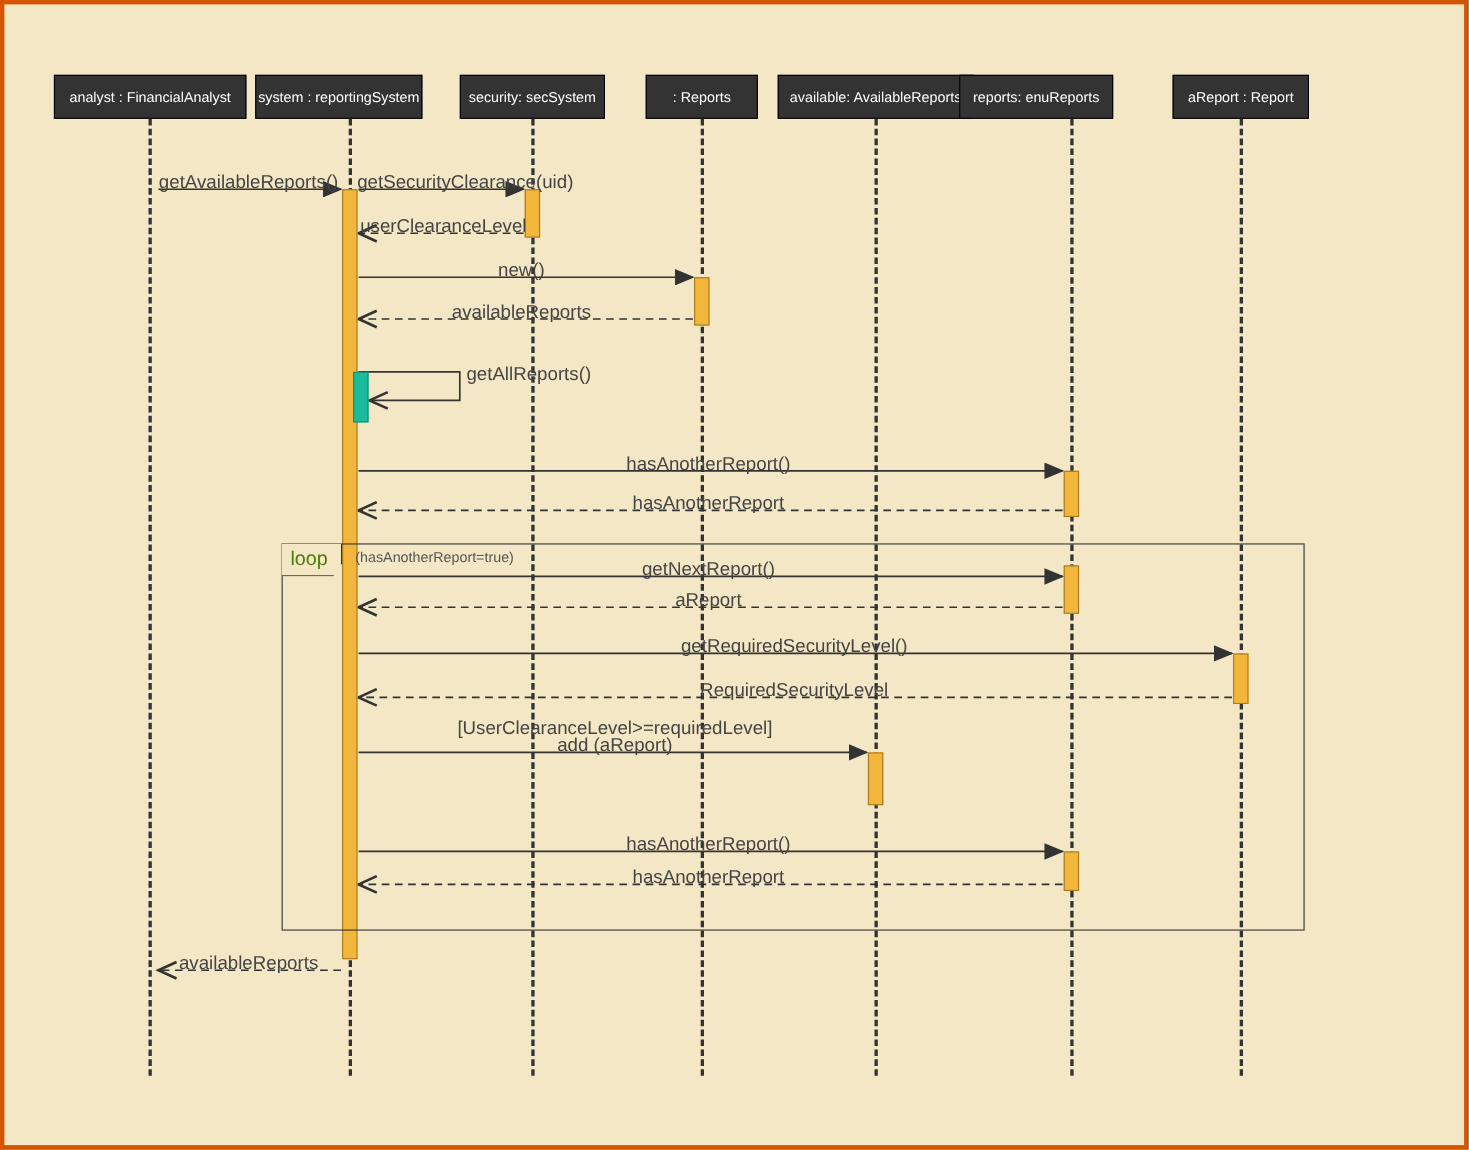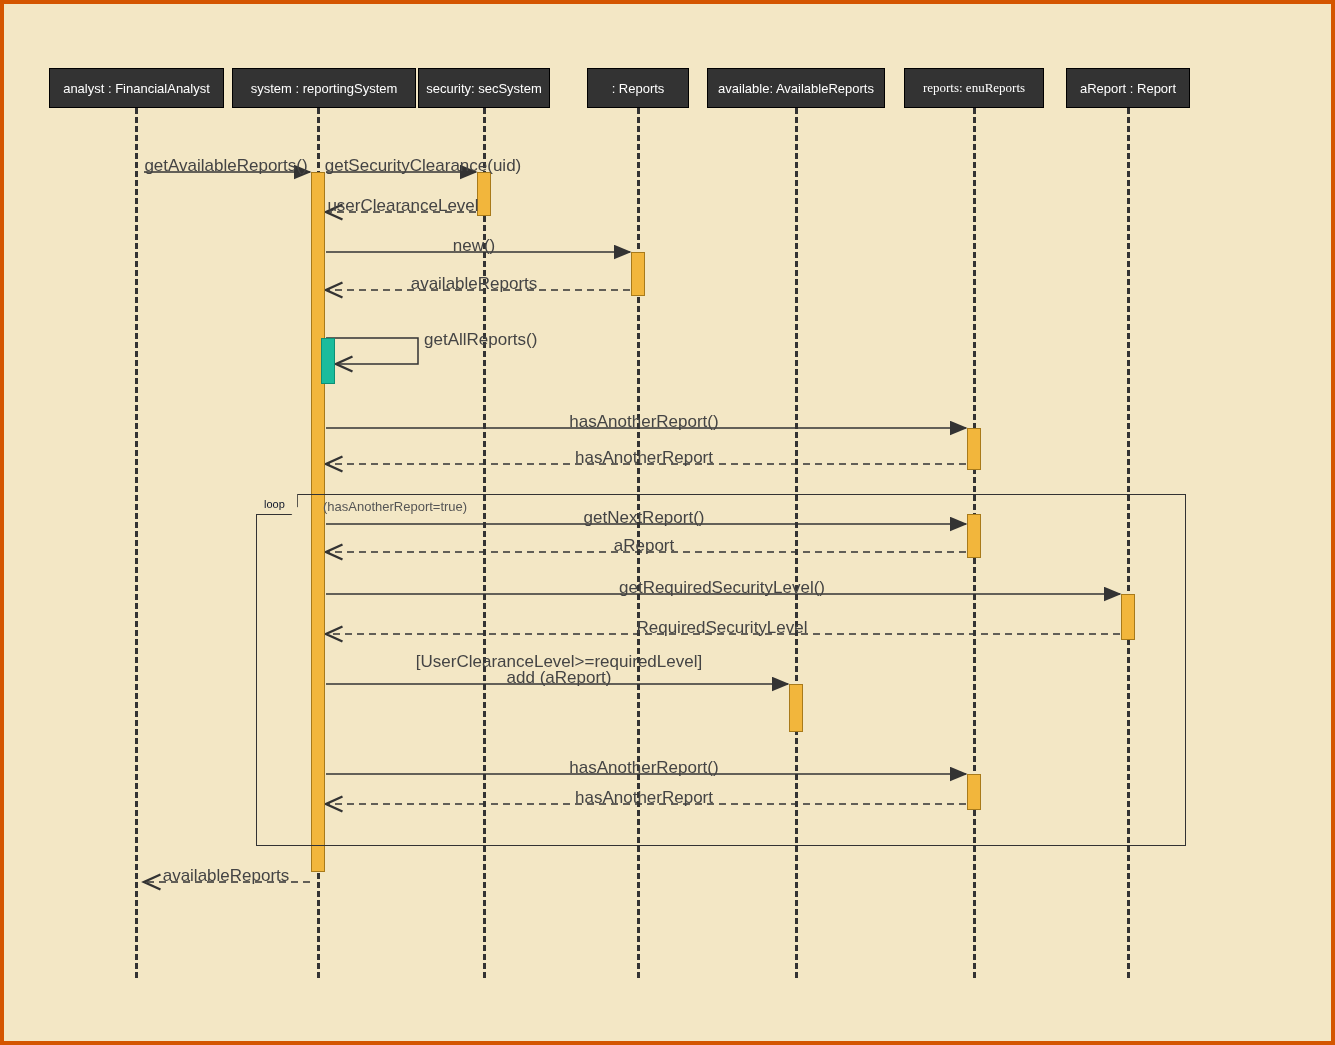--- a/index.html
+++ b/index.html
@@ -69,22 +69,22 @@
     border: 1.5px solid #333;
     box-sizing: border-box;
   }
   .loop-tag {
     position: absolute;
     top: -1px; left: -1px;
     background: #f3e7c5;
     border: 1.5px solid #333;
     border-top: none; border-left: none;
     padding: 4px 12px 4px 8px;
-    font-size: 11px;
-    color: #0f172a;
+    font-size: 18px;
+    color: #4d7c0f;
     clip-path: polygon(0 0, 100% 0, 100% 60%, 85% 100%, 0 100%);
   }
   .loop-guard {
     position: absolute;
     font-size: 13px;
     color: #555;
   }
 </style>
 </head>
 <body>
@@ -114,33 +114,33 @@
       <line x1="322" y1="680" x2="784" y2="680" stroke="#333" stroke-width="1.5" marker-end="url(#solidArrow)"></line>
       <line x1="322" y1="770" x2="962" y2="770" stroke="#333" stroke-width="1.5" marker-end="url(#solidArrow)"></line>
       <line x1="962" y1="800" x2="322" y2="800" stroke="#333" stroke-width="1.5" stroke-dasharray="7 5" marker-end="url(#openArrow)"></line>
       <line x1="306" y1="878" x2="140" y2="878" stroke="#333" stroke-width="1.5" stroke-dasharray="7 5" marker-end="url(#openArrow)"></line>
       <path d="M 322 334 L 414 334 L 414 360 L 332 360" fill="none" stroke="#333" stroke-width="1.5" marker-end="url(#openArrow)"></path>
     </svg>
 
   <div class="participant" style="left:45px;  width:175px;">
       <span>analyst : FinancialAnalyst</span>
     </div>
-  <div class="participant" style="left:228px; width:184px;">
+  <div class="participant" style="left:228px; width:152px;">
       <span>system : reportingSystem</span>
     </div>
   <div class="participant" style="left:414px; width:132px;">
       <span>security: secSystem</span>
     </div>
   <div class="participant" style="left:583px; width:102px;">
       <span>: Reports</span>
     </div>
   <div class="participant" style="left:703px; width:178px;">
       <span>available: AvailableReports</span>
     </div>
-  <div class="participant" style="left:900px; width:140px;font-family:Liberation Serif, serif;">
+  <div class="participant" style="left:868px; width:140px;">
       <span>reports: enuReports</span>
     </div>
   <div class="participant" style="left:1062px;width:124px;">
       <span>aReport : Report</span>
     </div>
 
   <div class="lifeline" style="left:131px;"></div>
   <div class="lifeline" style="left:313px;"></div>
   <div class="lifeline" style="left:479px;"></div>
   <div class="lifeline" style="left:633px;"></div>

